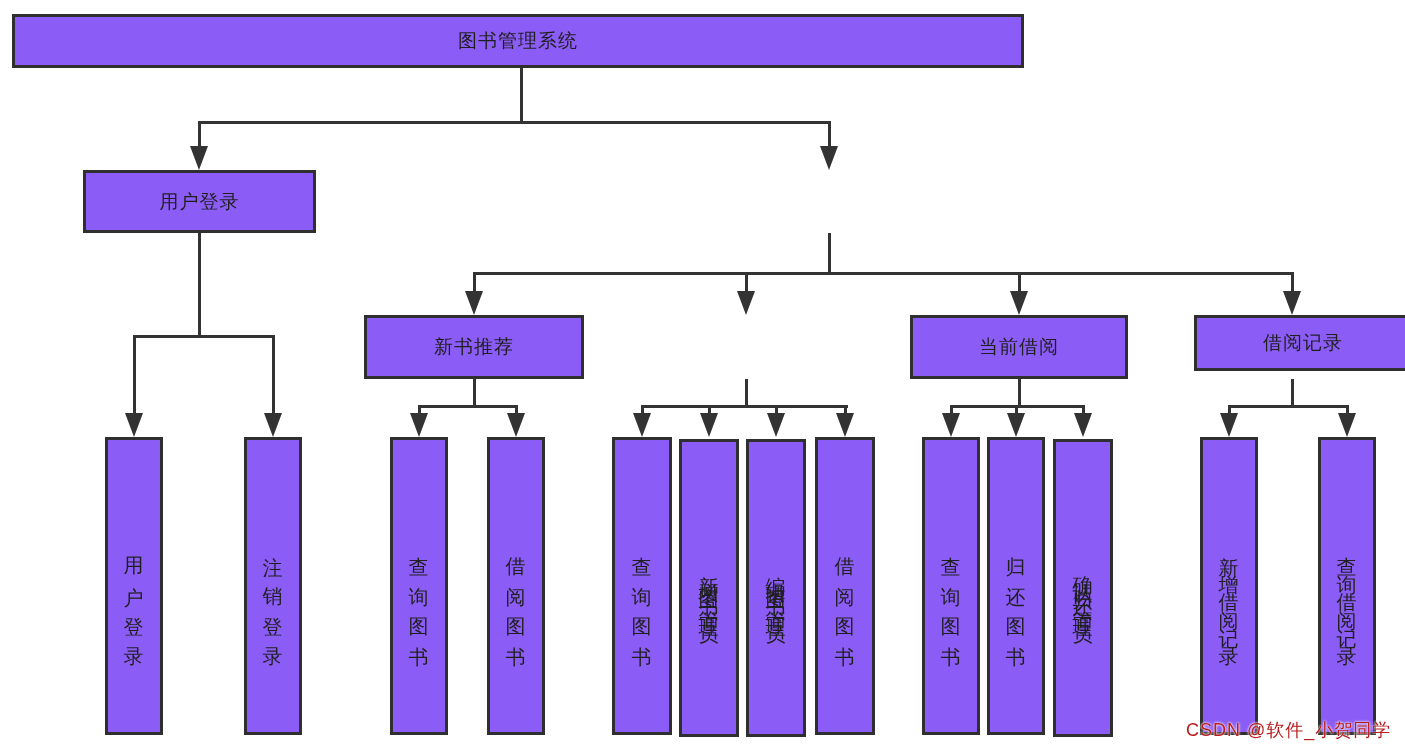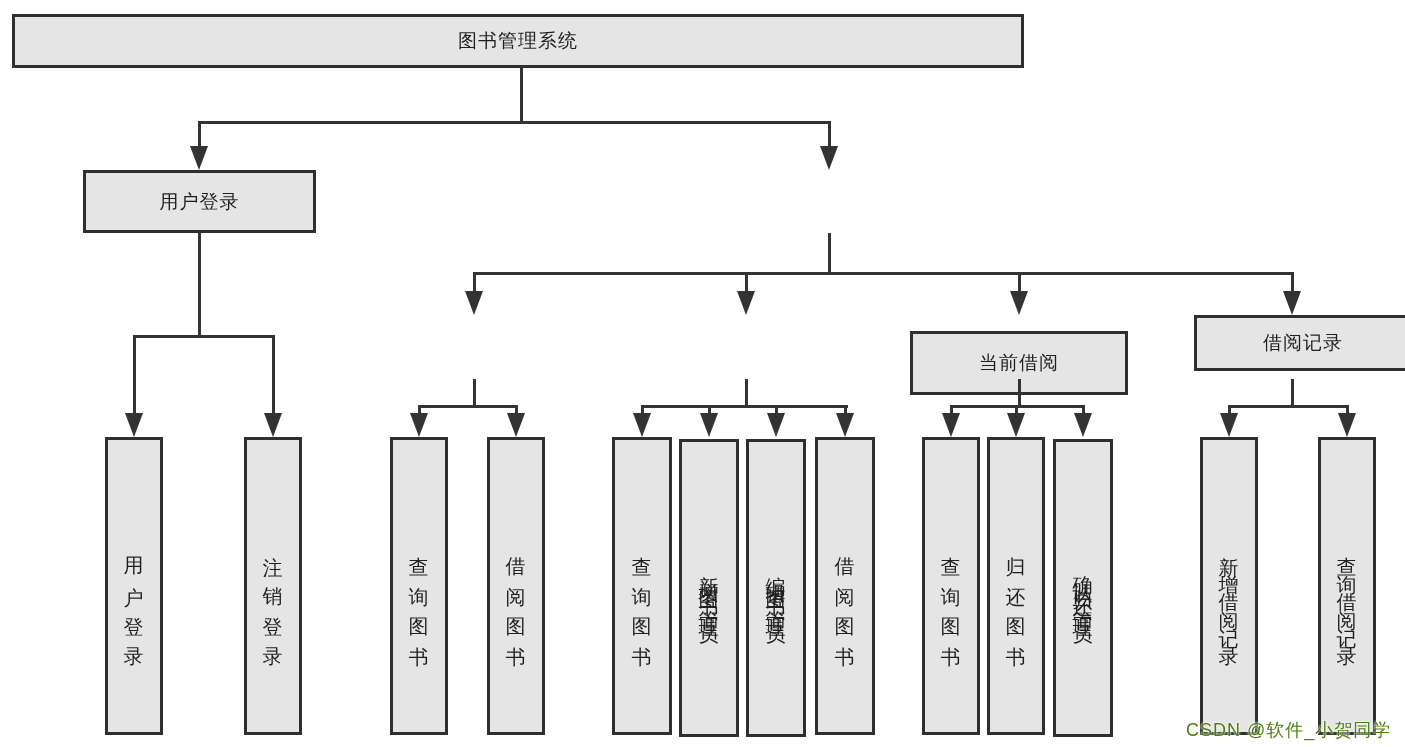--- a/index.html
+++ b/index.html
@@ -8,21 +8,21 @@
     width: 1405px;
     height: 747px;
     background: #ffffff;
     font-family: "Liberation Sans", "DejaVu Sans", sans-serif;
     color: #1f1f1f;
     overflow: hidden;
   }
   
   .box {
     position: absolute;
-    background: #e5e5e5;
+    background: #8b5cf6;
     border: 3px solid #2f2f2f;
     box-sizing: border-box;
     display: flex;
     align-items: center;
     justify-content: center;
   }
   .box.h { font-size: 19px; letter-spacing: 1px; }
   
   .box.v {
     writing-mode: vertical-rl;
@@ -41,41 +41,44 @@
     width: 0; height: 0;
     border-left: 9px solid transparent;
     border-right: 9px solid transparent;
     border-top: 24px solid #333333;
   }
   .watermark {
     position: absolute;
     left: 1186px;
     top: 718px;
     font-size: 18px;
-    color: #4d7c0f;
+    color: #b91c1c;
     letter-spacing: 1px;
     text-shadow: 0 0 3px #ffffff, 0 0 2px #ffffff;
     z-index: 5;
     white-space: nowrap;
   }
 </style>
 </head>
 <body>
 
 <div class="stage">
 
   <div class="box h" style="left:12px; top:14px; width:1012px; height:54px;">
     <span>图书管理系统</span>
   </div>
 
   <div class="box h" style="left:83px; top:170px; width:233px; height:63px;">
     <span>用户登录</span>
   </div>
 
-  <div class="box h" style="left:910px; top:331px; width:218px; height:64px;">
+  <div class="box h" style="left:364px; top:315px; width:220px; height:64px;">
+    <span>新书推荐</span>
+  </div>
+  <div class="box h" style="left:910px; top:315px; width:218px; height:64px;">
     <span>当前借阅</span>
   </div>
   <div class="box h" style="left:1182px; top:315px; width:218px; height:56px;margin-left:12px;">
     <span>借阅记录</span>
   </div>
 
   <div class="box v vs" style="left:105px; top:437px; width:58px; height:298px;">
     <span class="vtext">用户登录</span>
   </div>
   <div class="box v vs" style="left:244px; top:437px; width:58px; height:298px;">

